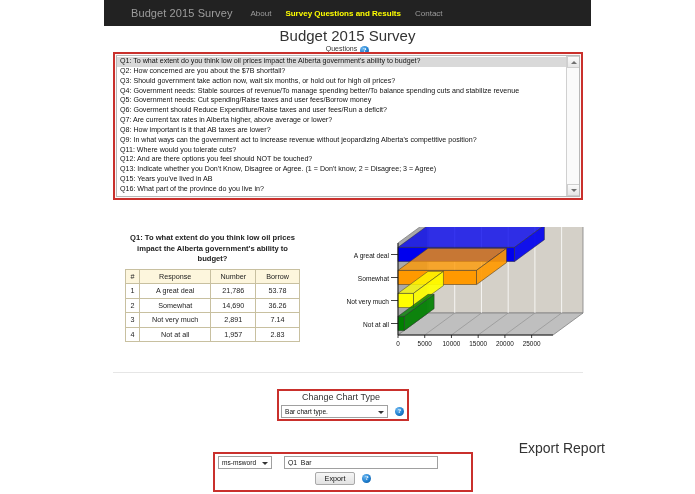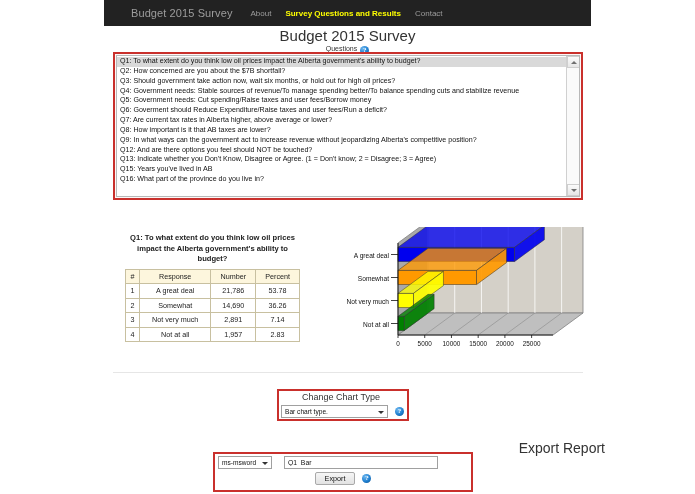--- a/index.html
+++ b/index.html
@@ -187,20 +187,21 @@
       <div class="q-rows" id="qrows">
           <div class="q-row selected">Q1: To what extent do you think low oil prices impact the Alberta government's ability to budget?</div>
           <div class="q-row">Q2: How concerned are you about the $7B shortfall?</div>
           <div class="q-row">Q3: Should government take action now, wait six months, or hold out for high oil prices?</div>
           <div class="q-row">Q4: Government needs: Stable sources of revenue/To manage spending better/To balance spending cuts and stabilize revenue</div>
           <div class="q-row">Q5: Government needs: Cut spending/Raise taxes and user fees/Borrow money</div>
           <div class="q-row">Q6: Goverment should Reduce Expenditure/Raise taxes and user fees/Run a deficit?</div>
           <div class="q-row">Q7: Are current tax rates in Alberta higher, above average or lower?</div>
           <div class="q-row">Q8: How important is it that AB taxes are lower?</div>
           <div class="q-row">Q9: In what ways can the government act to increase revenue without jeopardizing Alberta's competitive position?</div>
+          <div class="q-row">Q11: Where would you tolerate cuts?</div>
           <div class="q-row">Q12: And are there options you feel should NOT be touched?</div>
           <div class="q-row">Q13: Indicate whether you Don't Know, Disagree or Agree. (1 = Don't know; 2 = Disagree; 3 = Agree)</div>
           <div class="q-row">Q15: Years you've lived in AB</div>
           <div class="q-row">Q16: What part of the province do you live in?</div>
         </div>
       <div class="scrollbar">
         <div class="sb-arrow up">
             <i></i>
           </div>
         <div class="sb-track"></div>
@@ -214,21 +215,21 @@
   <div class="result-area">
 
     <div class="table-wrap">
       <div class="table-caption">Q1: To what extent do you think low oil prices impact the Alberta government's ability to budget?</div>
       <table class="results">
         <thead>
           <tr>
             <th>#</th>
             <th>Response</th>
             <th>Number</th>
-            <th>Percent</th>
+            <th>Borrow</th>
           </tr>
         </thead>
         <tbody id="results-body">
             <tr>
               <td class="idx">1</td>
               <td class="resp">A great deal</td>
               <td class="num">21,786</td>
               <td class="pct">53.78</td>
             </tr>
             <tr>

